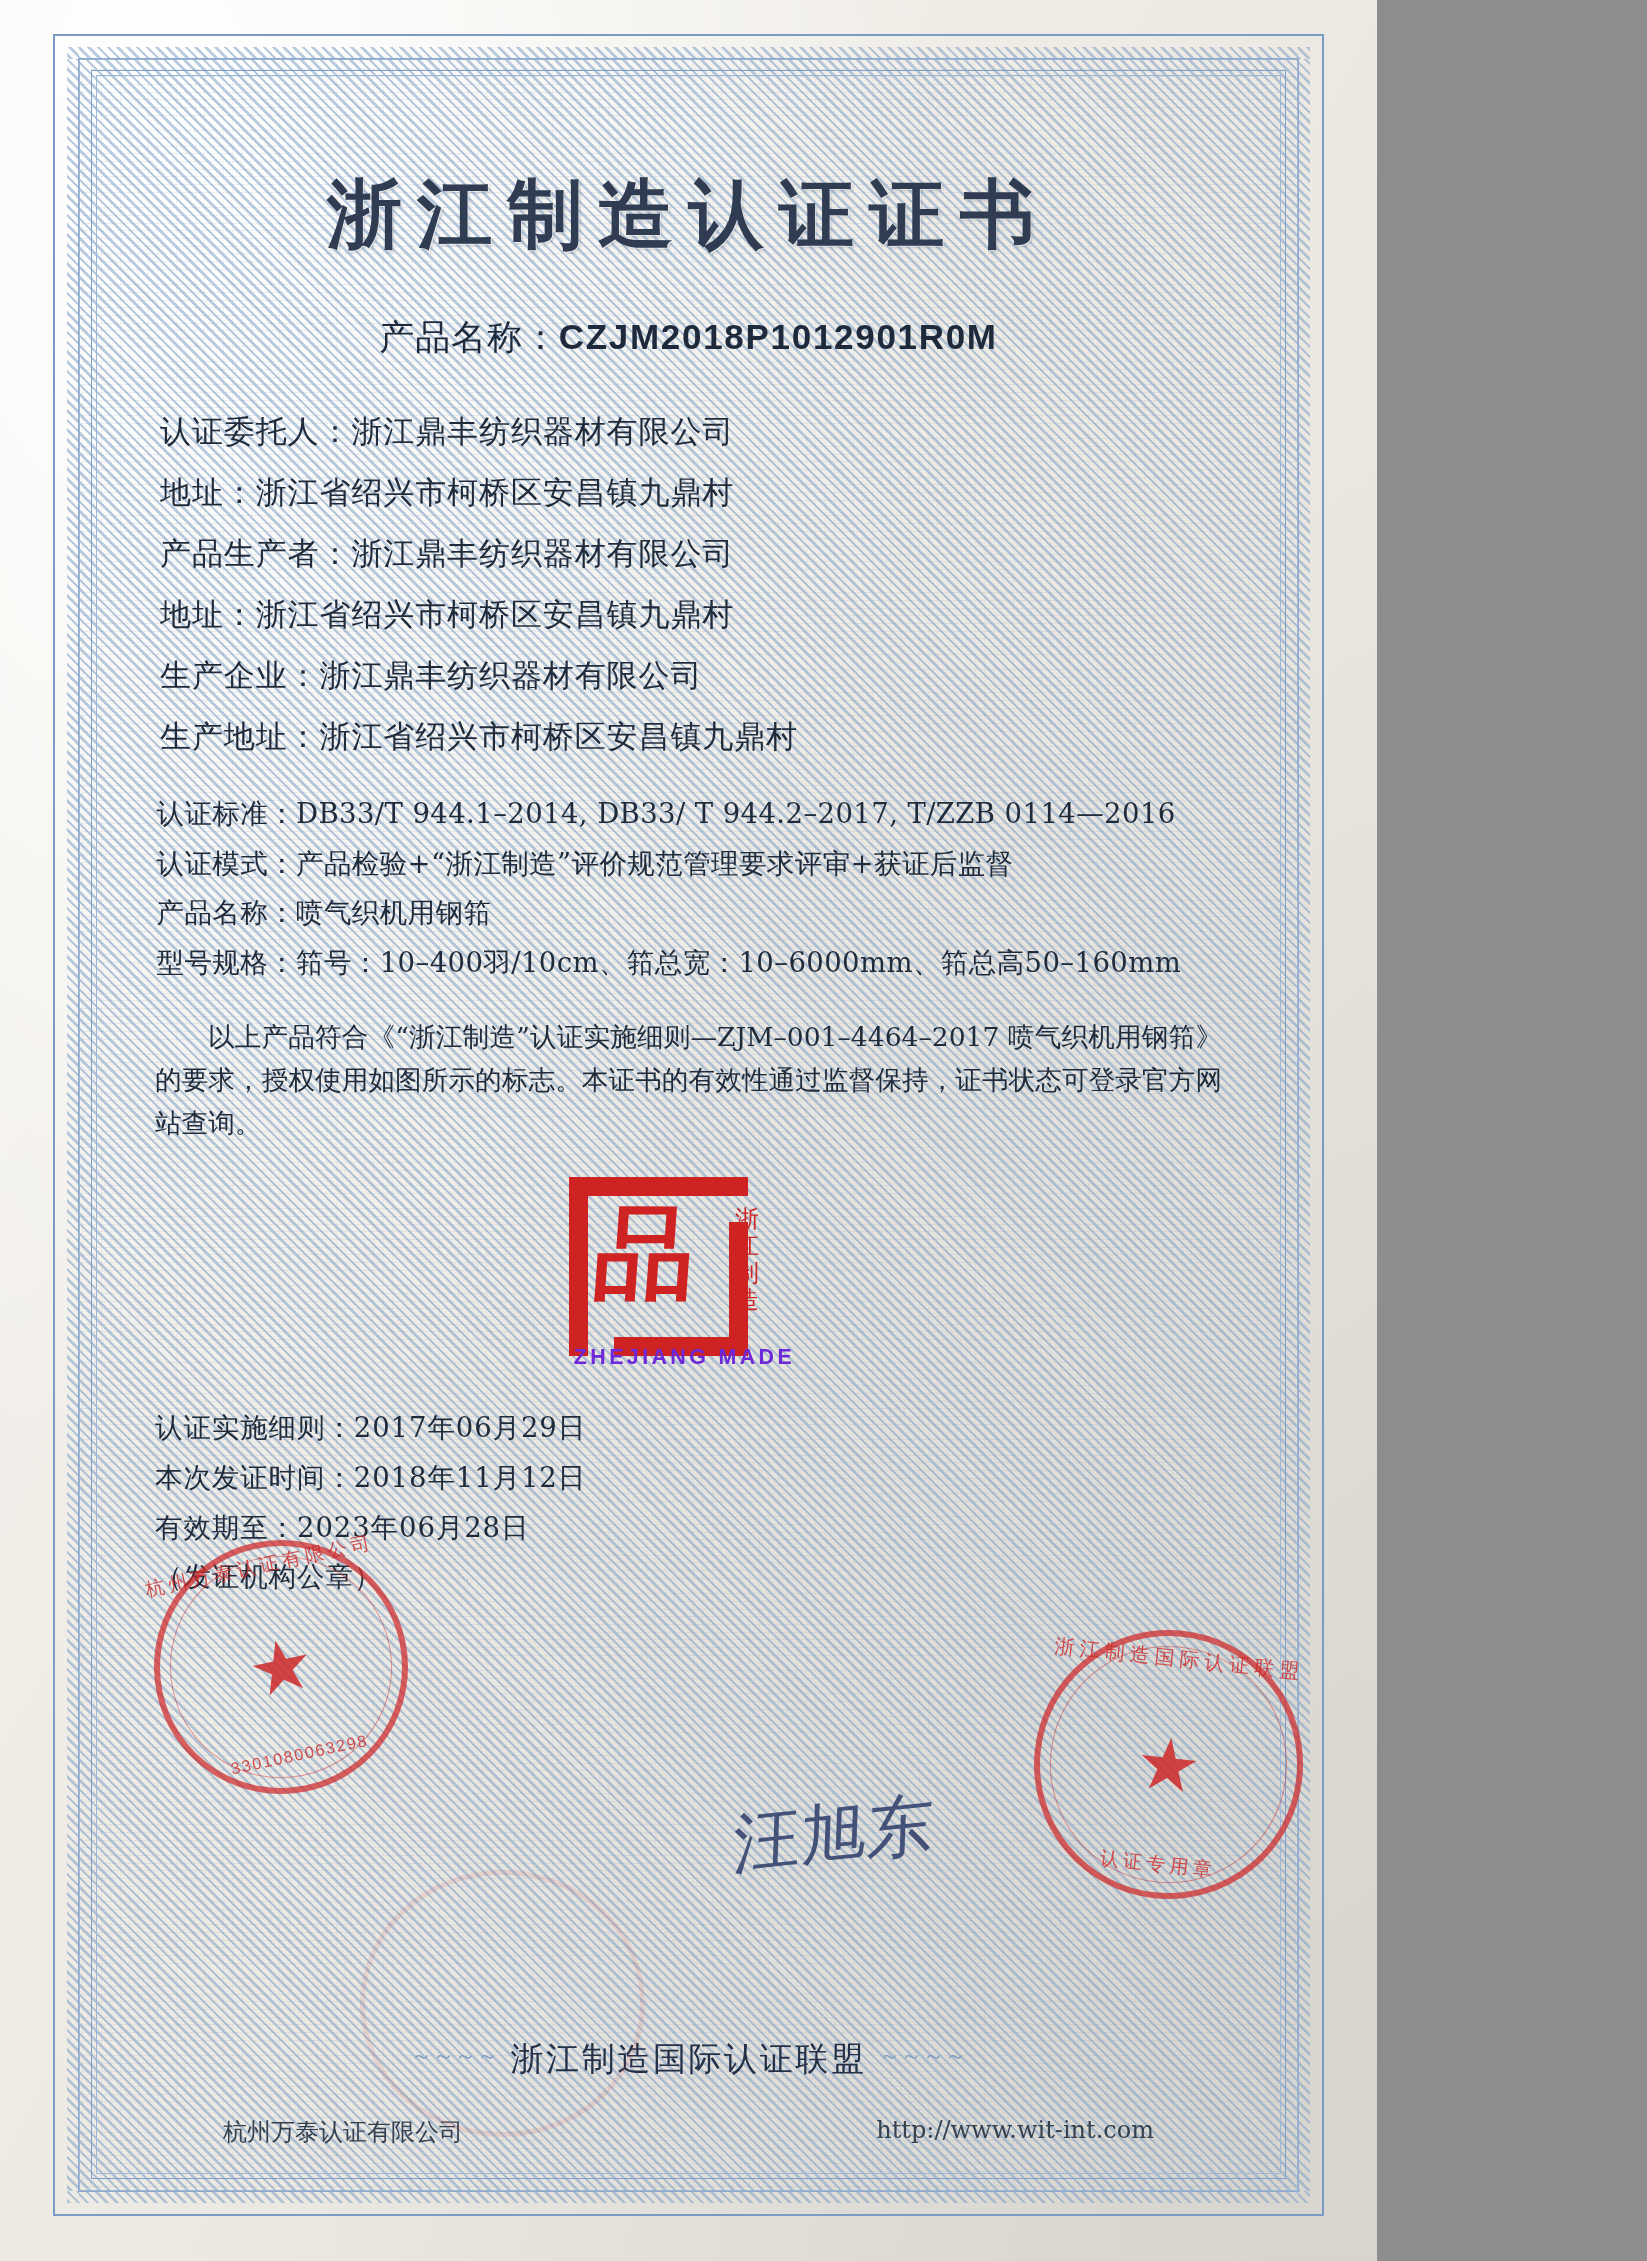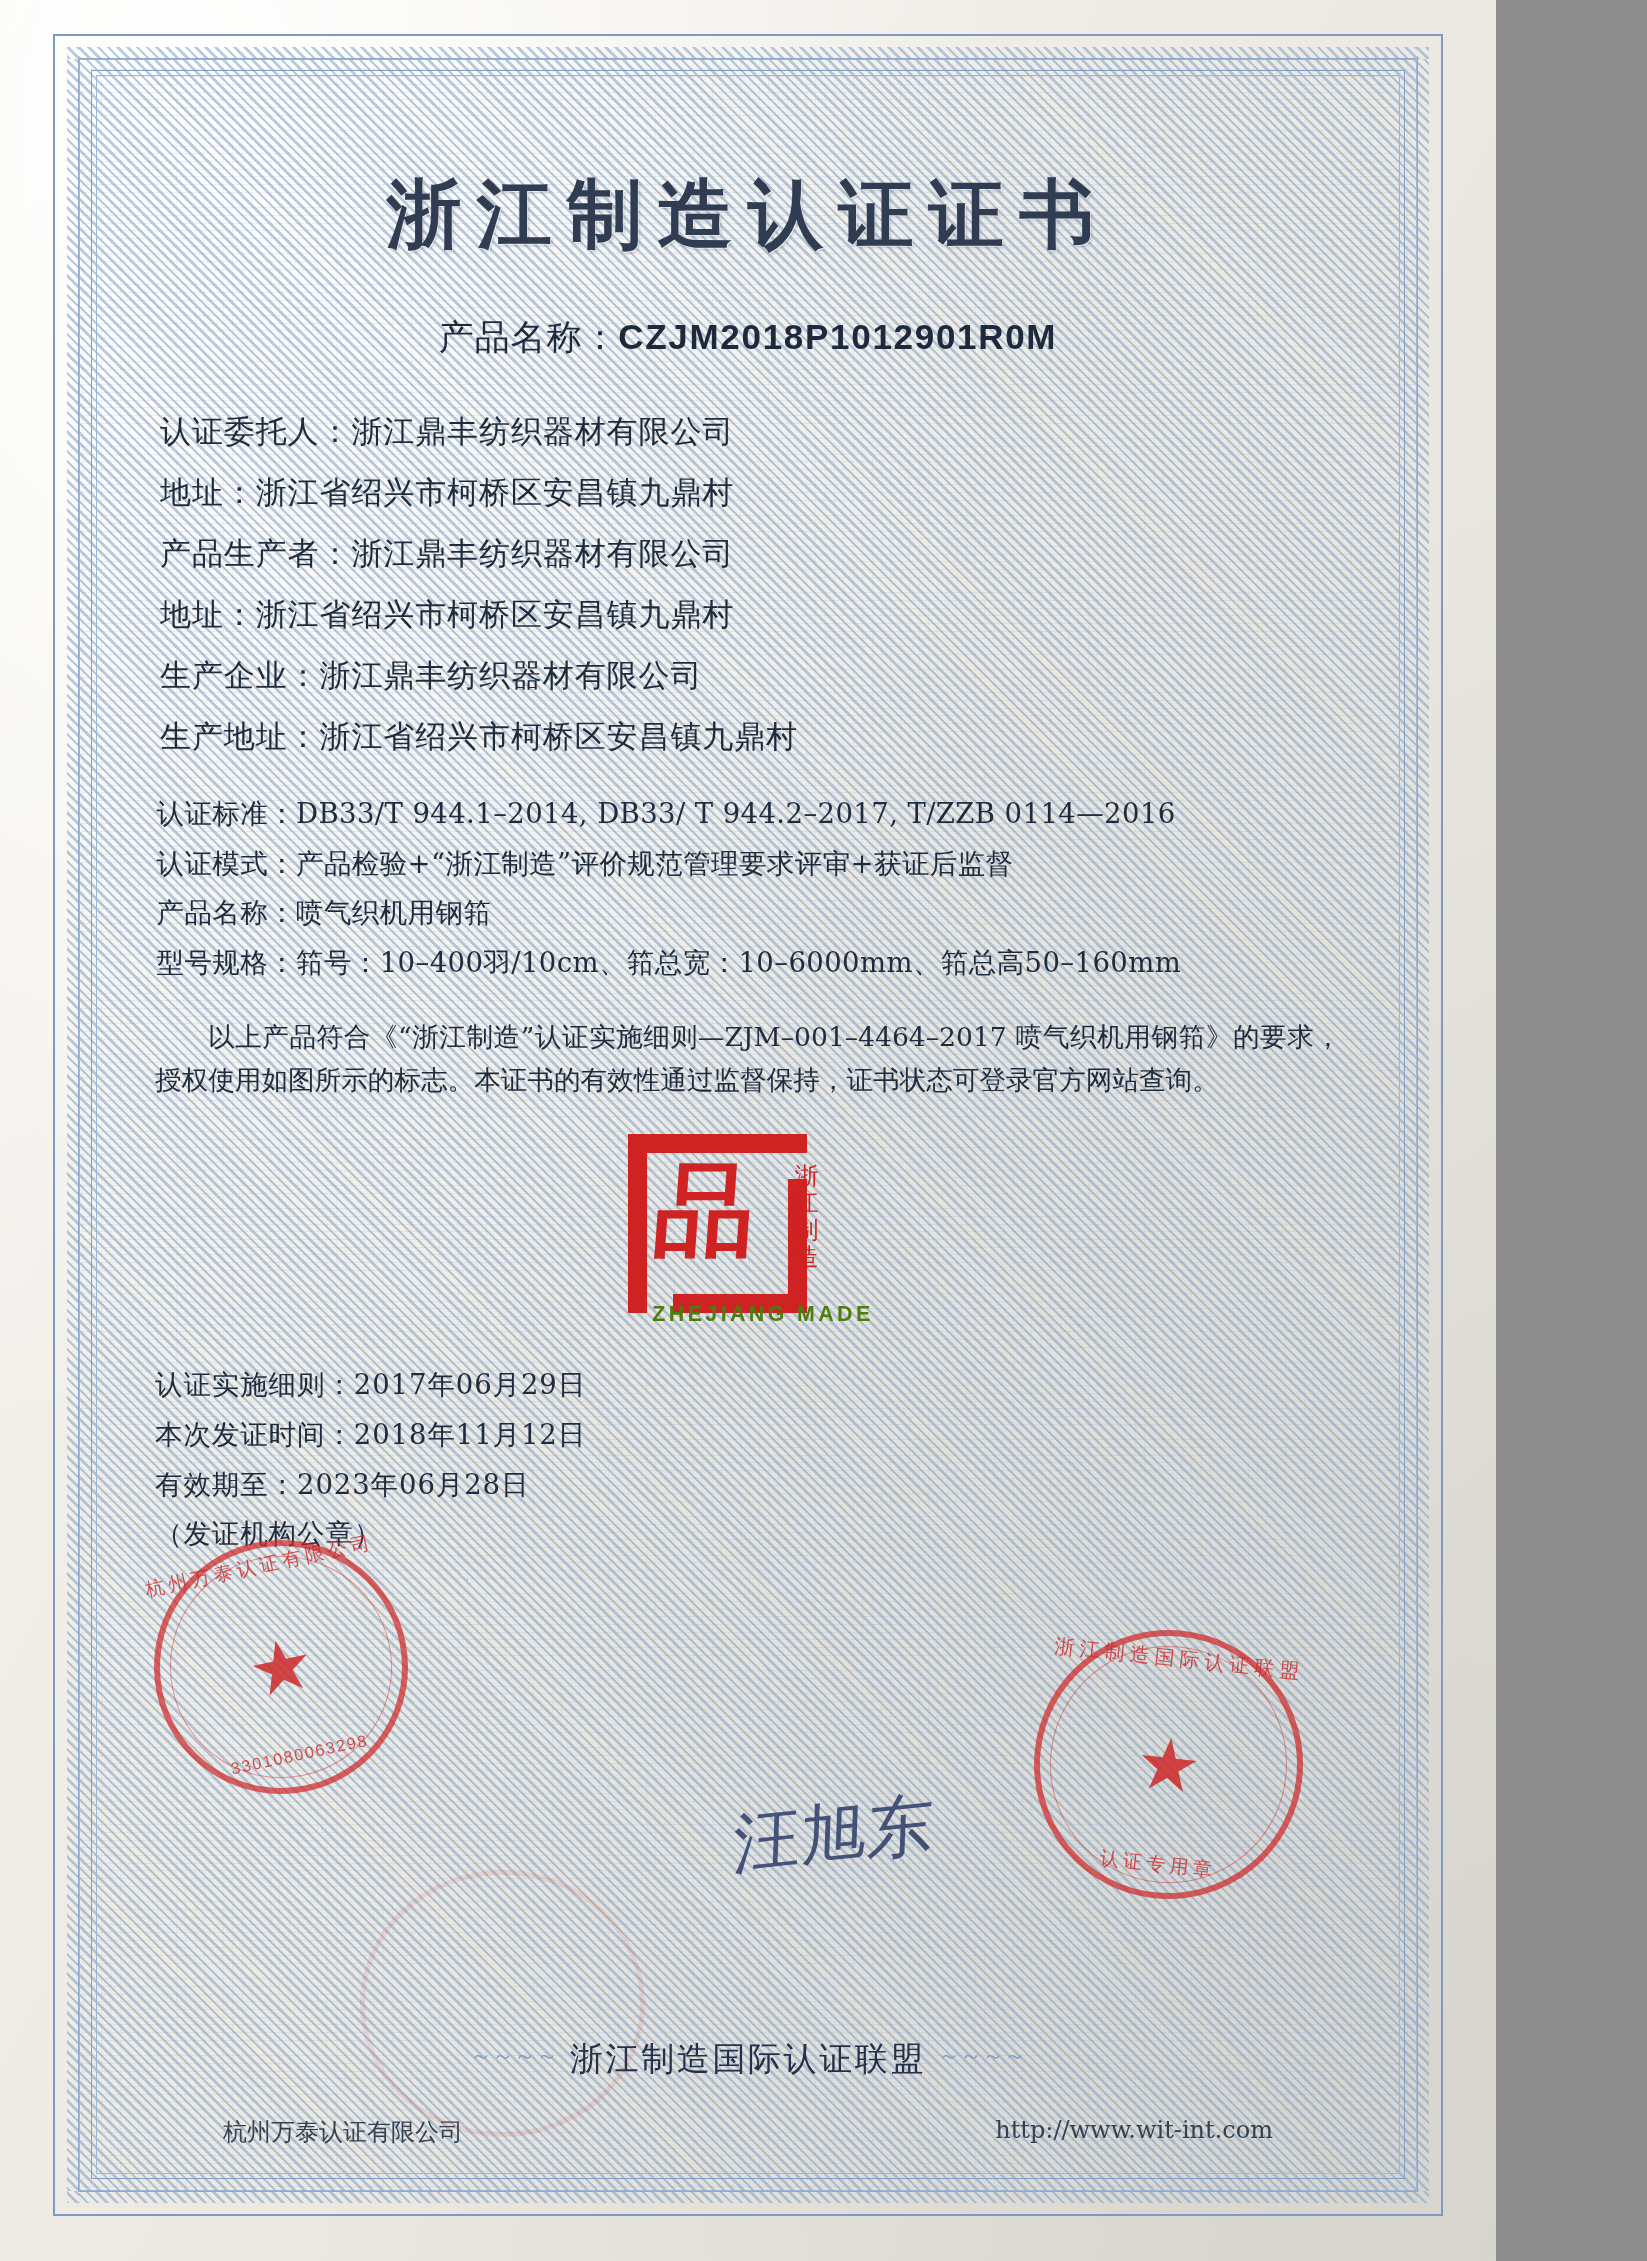--- a/index.html
+++ b/index.html
@@ -5,21 +5,21 @@
   html, body {
     margin: 0;
     padding: 0;
     background: #8d8d8d;
   }
   body {
     font-family: "DejaVu Sans", "Liberation Sans", sans-serif;
   }
   .page {
     position: relative;
-    width: 1496px;
+    width: 1377px;
     height: 2261px;
     overflow: hidden;
     background: #f2efe9;
   }
   
   .paper {
     position: absolute;
     inset: 0;
     background:
       radial-gradient(ellipse at 12% 6%, rgba(255,255,255,0.95) 0%, rgba(238,235,228,0) 45%),
@@ -172,28 +172,28 @@
     left: 175px; top: 29px;
     font-family: "DejaVu Serif", serif;
     font-size: 24px;
     line-height: 1.12;
     color: #cf2222;
     letter-spacing: 1.7px;
     width: 29px;
   }
   .logo .en {
     position: absolute;
-    left: 19px; top: 168px;
+    left: 0; top: 168px;
     width: 249px;
     text-align: center;
     font-family: "Liberation Sans", sans-serif;
     font-size: 21.4px;
     font-weight: bold;
     letter-spacing: 3.4px;
-    color: #4d7c0f;
+    color: #6d28d9;
   }
   
   .dates {
     margin-top: 19px;
     padding-left: 26px;
     position: relative;
     z-index: 3;
   }
   .dates .d {
     font-family: "DejaVu Serif", serif;

